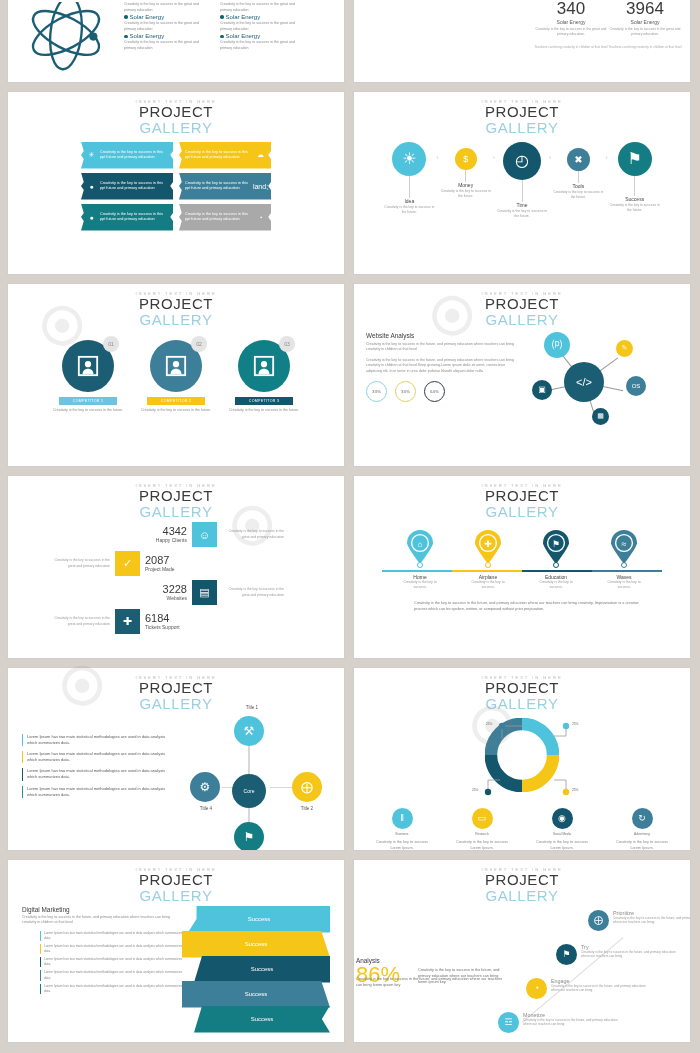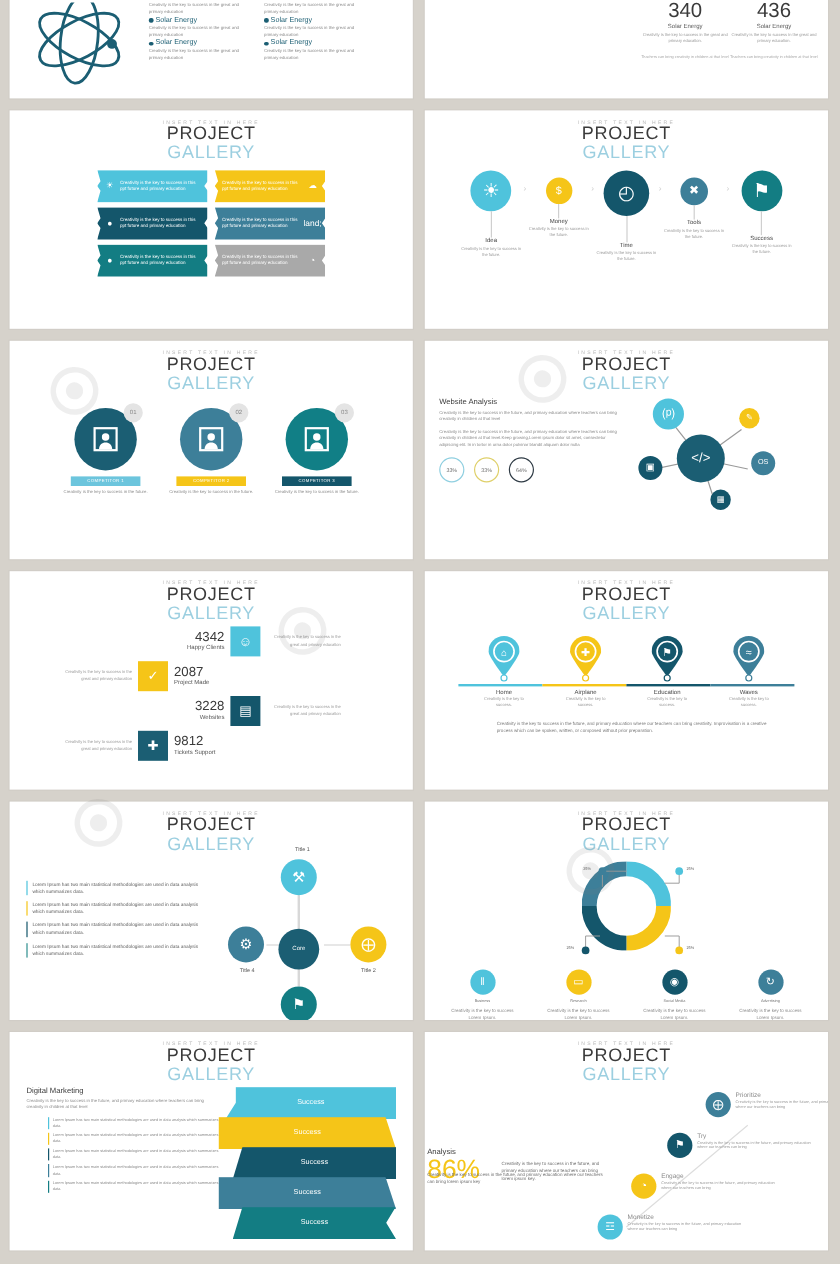--- a/index.html
+++ b/index.html
@@ -210,21 +210,21 @@
 
   <div class="slide first">
     <div class="s2">
       <div class="cell">
         <div class="num">340</div>
         <div class="lbl">Solar Energy</div>
         <div class="d1">Creativity is the key to success in the great and primary education.</div>
         <div class="d2">Teachers can bring creativity in children at that level</div>
       </div>
       <div class="cell">
-        <div class="num">436</div>
+        <div class="num">3964</div>
         <div class="lbl">Solar Energy</div>
         <div class="d1">Creativity is the key to success in the great and primary education.</div>
         <div class="d2">Teachers can bring creativity in children at that level</div>
       </div>
     </div>
   </div>
 
   <div class="slide">
     <div class="titleblock">
       <div class="kicker">INSERT TEXT IN HERE</div>
@@ -410,21 +410,21 @@
         <div class="sq" style="background:#14566b">▤</div>
         <div class="sblk">
           <div class="snum">3228</div>
           <div class="slbl">Websites</div>
         </div>
       </div>
       <div class="srow">
         <div class="sdesc" style="text-align:right">Creativity is the key to success in the great and primary education</div>
         <div class="sq" style="background:#1b5e73">✚</div>
         <div class="sblk">
-          <div class="snum">9812</div>
+          <div class="snum">6184</div>
           <div class="slbl">Tickets Support</div>
         </div>
       </div>
     </div>
   </div>
 
   <div class="slide">
     <div class="titleblock">
       <div class="kicker">INSERT TEXT IN HERE</div>
       <div class="t-main">PROJECT</div>

